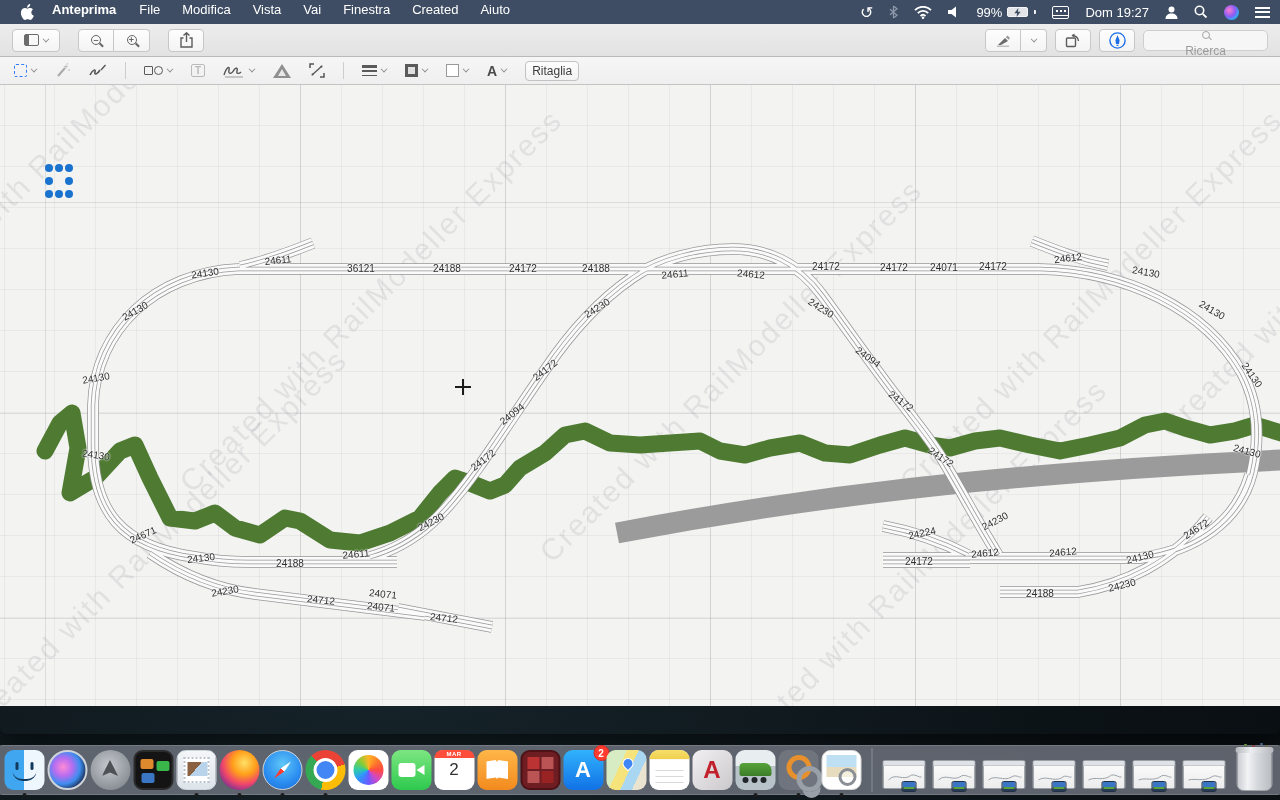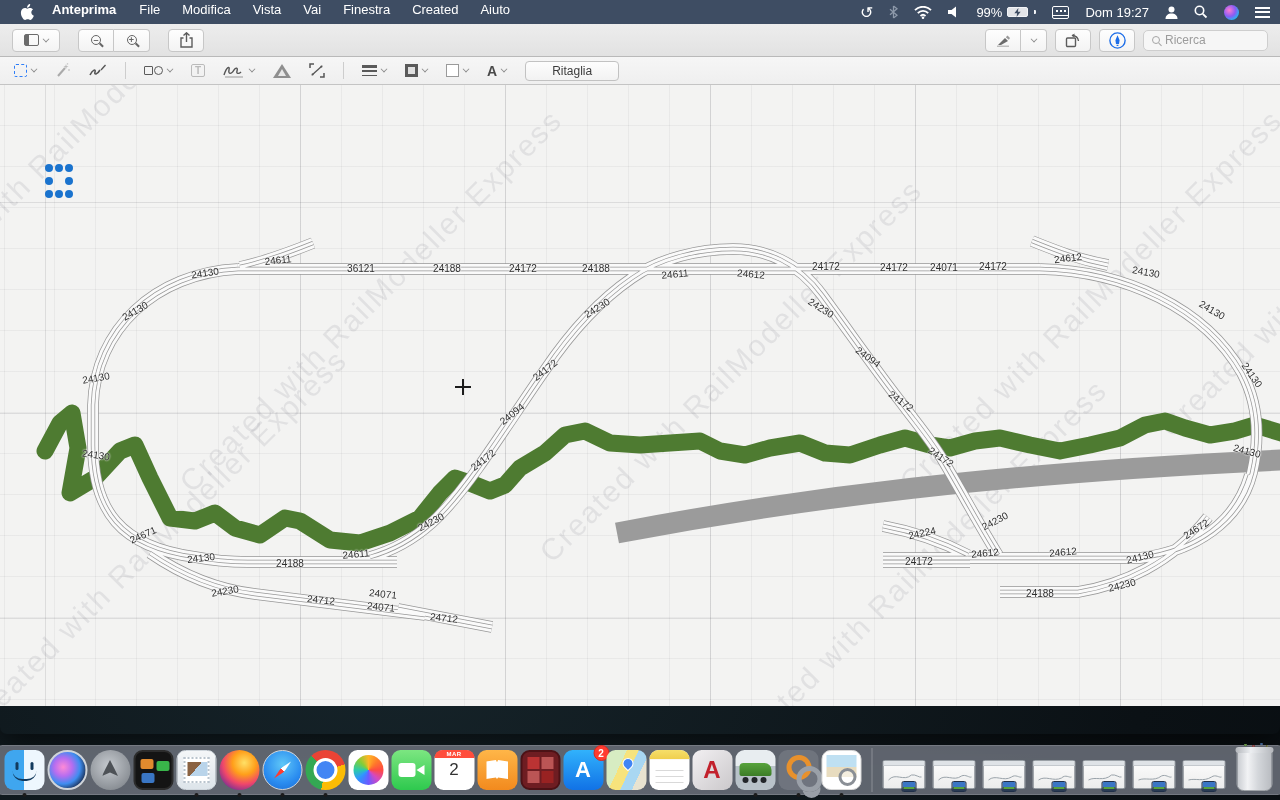--- a/index.html
+++ b/index.html
@@ -54,42 +54,42 @@
   .tgroup .tbtn:first-child { border-radius:4px 0 0 4px; }
   .tgroup .tbtn:last-child { border-radius:0 4px 4px 0; border-left:none; }
   .sp8 { width:8px; } .sp18 { width:18px; }
   .chev { width:6px; height:6px; border-right:1.5px solid #8a8a8a; border-bottom:1.5px solid #8a8a8a; transform:rotate(45deg) scale(.8); margin-top:-3px; }
   .sidebar-ic { width:15px; height:12px; border:1.2px solid #6b6b6b; border-radius:2px;
      background:linear-gradient(90deg, #6b6b6b 0 4px, transparent 4px); }
   .mag { width:10px; height:10px; border:1.6px solid #666; border-radius:50%; position:relative; display:flex; align-items:center; justify-content:center; font-size:9px; font-weight:bold; color:#666; line-height:8px; }
   .mag::after { content:""; position:absolute; width:5px; height:1.6px; background:#666; bottom:-2px; right:-4px; transform:rotate(45deg); }
   .toolbar-right { position:absolute; right:12px; display:flex; align-items:center; }
   .search-field { width:125px; height:21px; border:1px solid #cecece; border-radius:5px; background:#f6f6f6;
-     display:flex; align-items:center; gap:5px; padding:0 8px; color:#9c9c9c; font-size:12px; }
+     display:flex; align-items:center; gap:5px; padding:0 8px; color:#9c9c9c; font-size:12px;flex-direction:column; }
   .smag { width:8px; height:8px; border:1.4px solid #a5a5a5; border-radius:50%; position:relative; flex:0 0 auto; }
   .smag::after { content:""; position:absolute; width:4px; height:1.4px; background:#a5a5a5; bottom:-2px; right:-3px; transform:rotate(45deg); }
 
   
   .markupbar { height:28px; background:linear-gradient(#f6f6f6,#efefef); border-bottom:1px solid #c4c4c4;
      display:flex; align-items:center; padding:0 14px; gap:18px; }
   .mtool { display:flex; align-items:center; gap:4px; color:#5a5a5a; }
   .mdiv { width:1px; height:17px; background:#cdcdcd; }
   .sel-ic { width:13px; height:13px; border:1.5px dashed #2f7ef7; border-radius:2px; }
   .dim { opacity:.45; }
   .shape-sq { width:9px; height:9px; border:1.4px solid #5a5a5a; border-radius:1px; display:inline-block; }
   .shape-ci { width:9px; height:9px; border:1.4px solid #5a5a5a; border-radius:50%; display:inline-block; margin-left:-3px; }
   .tbox-ic { width:14px; height:13px; border:1.2px solid #777; border-radius:2px; font-size:10px; font-weight:bold;
      display:flex; align-items:center; justify-content:center; color:#777; }
   .prism-ic { width:0; height:0; border-left:9px solid transparent; border-right:9px solid transparent; border-bottom:14px solid #8f8f8f; position:relative; }
   .prism-ic::after { content:""; position:absolute; left:-4px; top:5px; border-left:4px solid transparent; border-right:4px solid transparent; border-bottom:7px solid #e8e8e8; }
   .lines-ic { width:15px; height:12px; background:linear-gradient(#5a5a5a 0 2.5px, transparent 2.5px 5px, #5a5a5a 5px 6.8px, transparent 6.8px 9.5px, #5a5a5a 9.5px 10.5px, transparent 10.5px); }
   .bord-ic { width:13px; height:13px; border:3px solid #5a5a5a; background:#e0e0e0; }
   .fill-ic { width:13px; height:13px; border:1px solid #9a9a9a; background:#fff; }
   .ta-ic { font-size:14px; color:#4a4a4a; font-weight:bold; font-style:normal; }
-  .crop-btn { height:20px; padding:0 26px; border:1px solid #c2c2c2; border-radius:4px;
+  .crop-btn { height:20px; padding:0 6px; border:1px solid #c2c2c2; border-radius:4px;
      background:linear-gradient(#fdfdfd,#f2f2f2); font-size:12px; color:#3c3c3c; display:flex; align-items:center; }
 
   
   .canvas { position:relative; width:1280px; height:621px; overflow:hidden; background-color:#f3f3f2;
     background-image:
       repeating-linear-gradient(to right, transparent 0 204px, rgba(60,60,70,.13) 204px 205px),
       repeating-linear-gradient(to bottom, transparent 0 204px, rgba(60,60,70,.13) 204px 205px),
       repeating-linear-gradient(to right, transparent 0 40px, rgba(60,60,70,.06) 40px 41px),
       repeating-linear-gradient(to bottom, transparent 0 40px, rgba(60,60,70,.06) 40px 41px);
     background-position:96px 124px, 96px 124px, 14px 0px, 14px 0px; }

